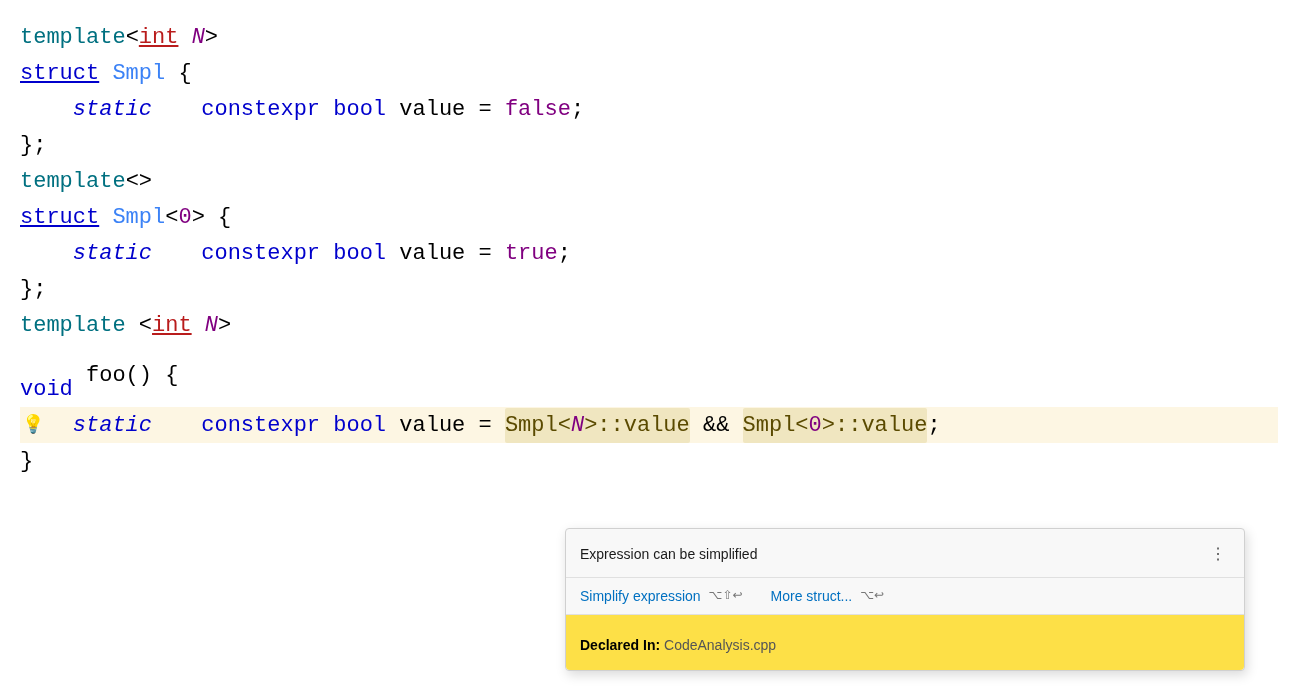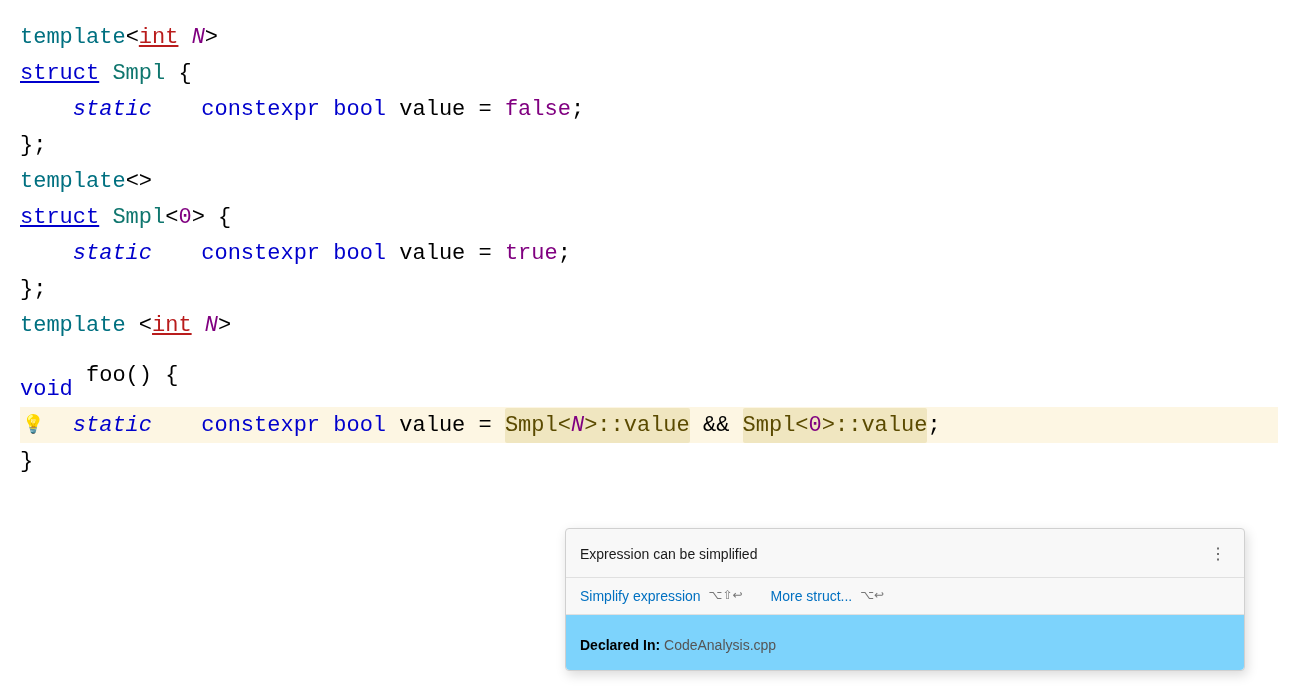--- a/index.html
+++ b/index.html
@@ -34,21 +34,21 @@
       min-height: 36px;
       display: flex;
       align-items: center;
     }
 
     .code-line.highlighted {
       background: #fdf6e3;
     }
 
     .kw-blue { color: #0000cc; font-weight: normal; text-decoration: underline; }
-    .struct-name { color: #0f766e; }
+    .struct-name { color: #3b82f6; }
     .kw-static { color: #0000cc; font-style: italic; }
     .kw-constexpr { color: #0000cc; margin-left: 36px; }
     .kw-bool { color: #0000cc; }
     .val-false { color: #800080; }
     .val-true { color: #800080; }
     .kw-void { color: #0000cc; margin-top: 28px; }
     .kw-int { color: #b91c1c; text-decoration: underline; }
     .italic-n { font-style: italic; color: #800080; }
     .template-kw { color: #007080; }
     .smpl-highlight { background: #f0e6c0; border-radius: 2px; color: #5a4a00; }
@@ -118,21 +118,21 @@
 
     .shortcut {
       font-size: 12px;
       color: #777;
       margin-left: 8px;
       margin-right: 28px;
     }
 
     .popup-footer {
       padding: 10px 14px;
-      background: #7dd3fc;
+      background: #fde047;
       border-radius: 0 0 4px 4px;
     }
 
     .popup-footer-text {
       font-size: 14px;
       color: #333;
     }
 
     .popup-footer-text strong {
       font-weight: 700;

